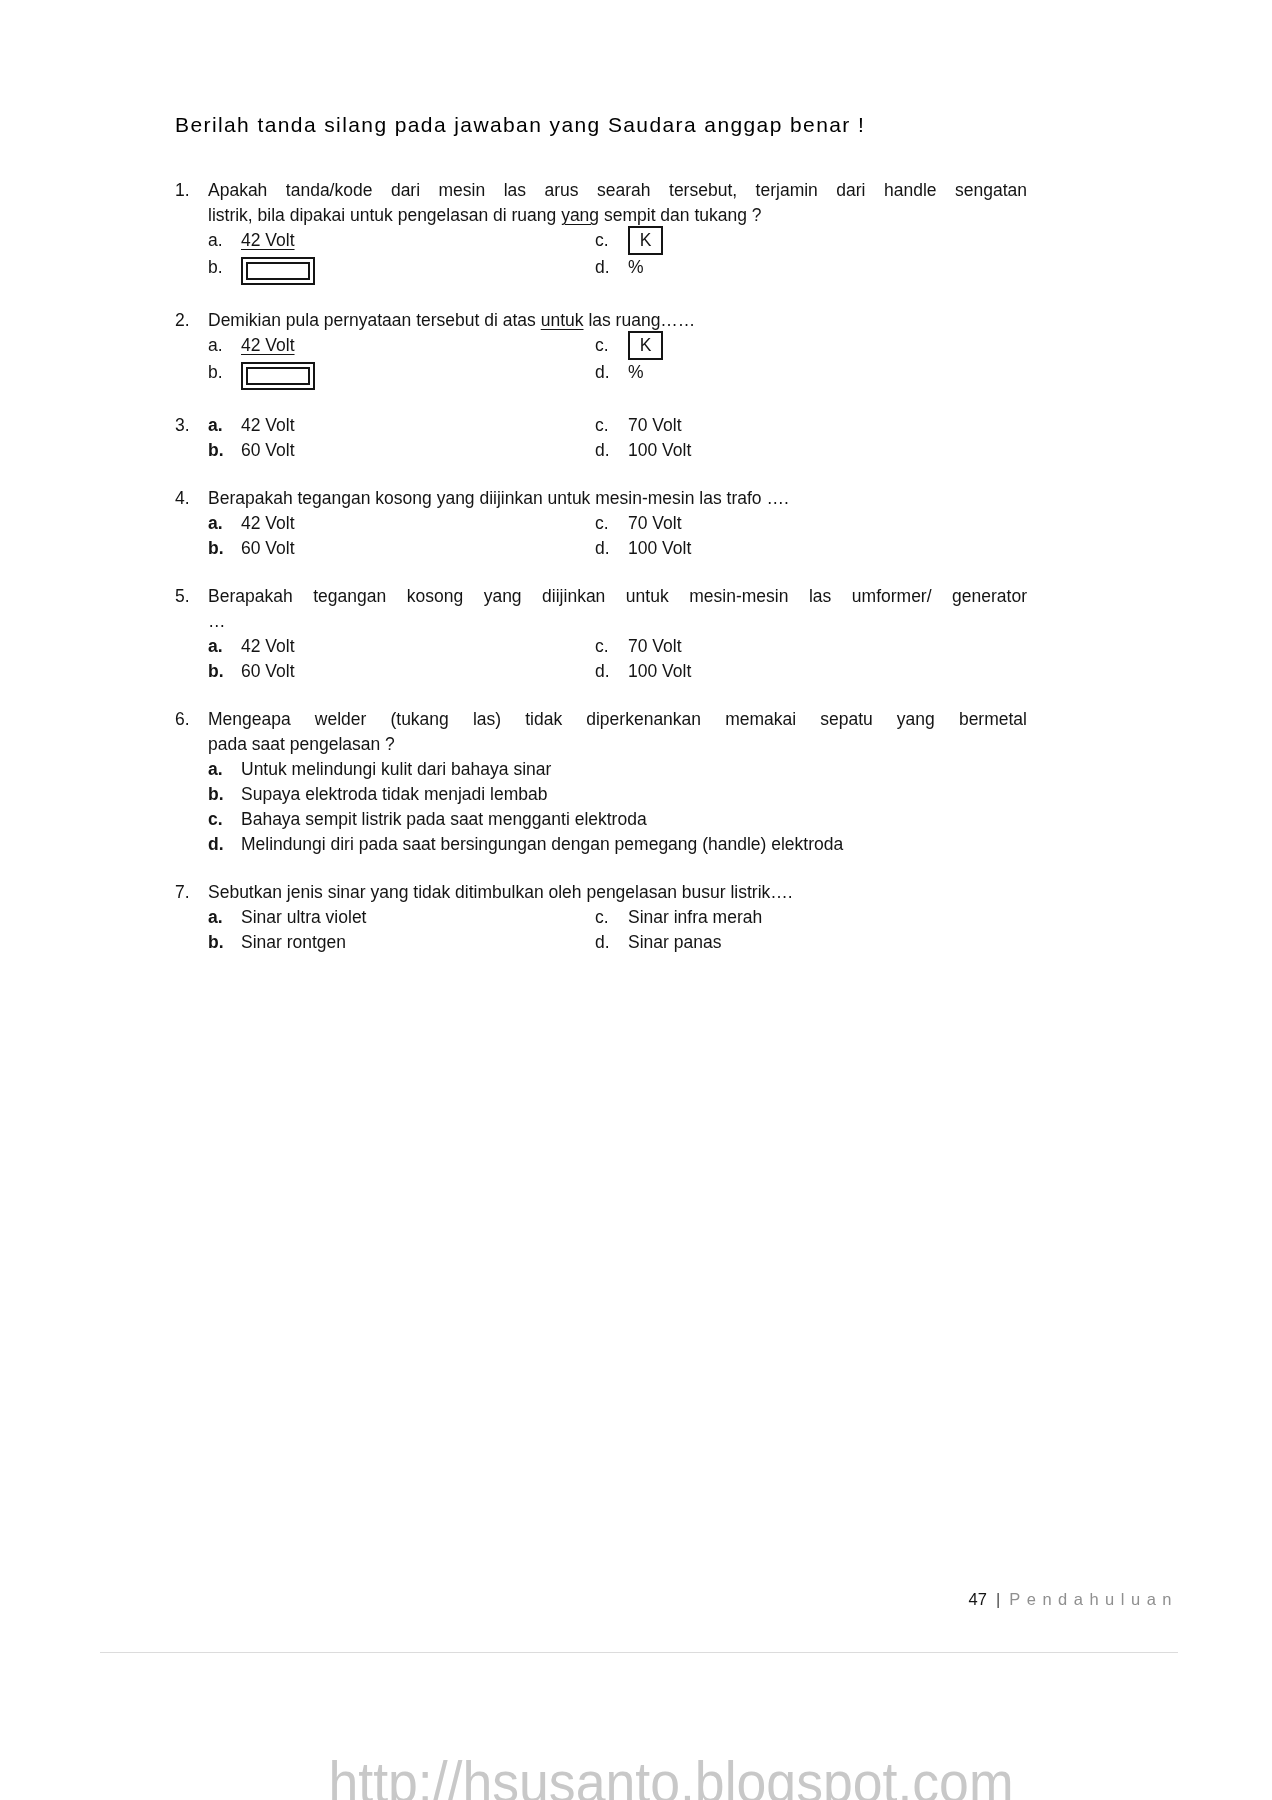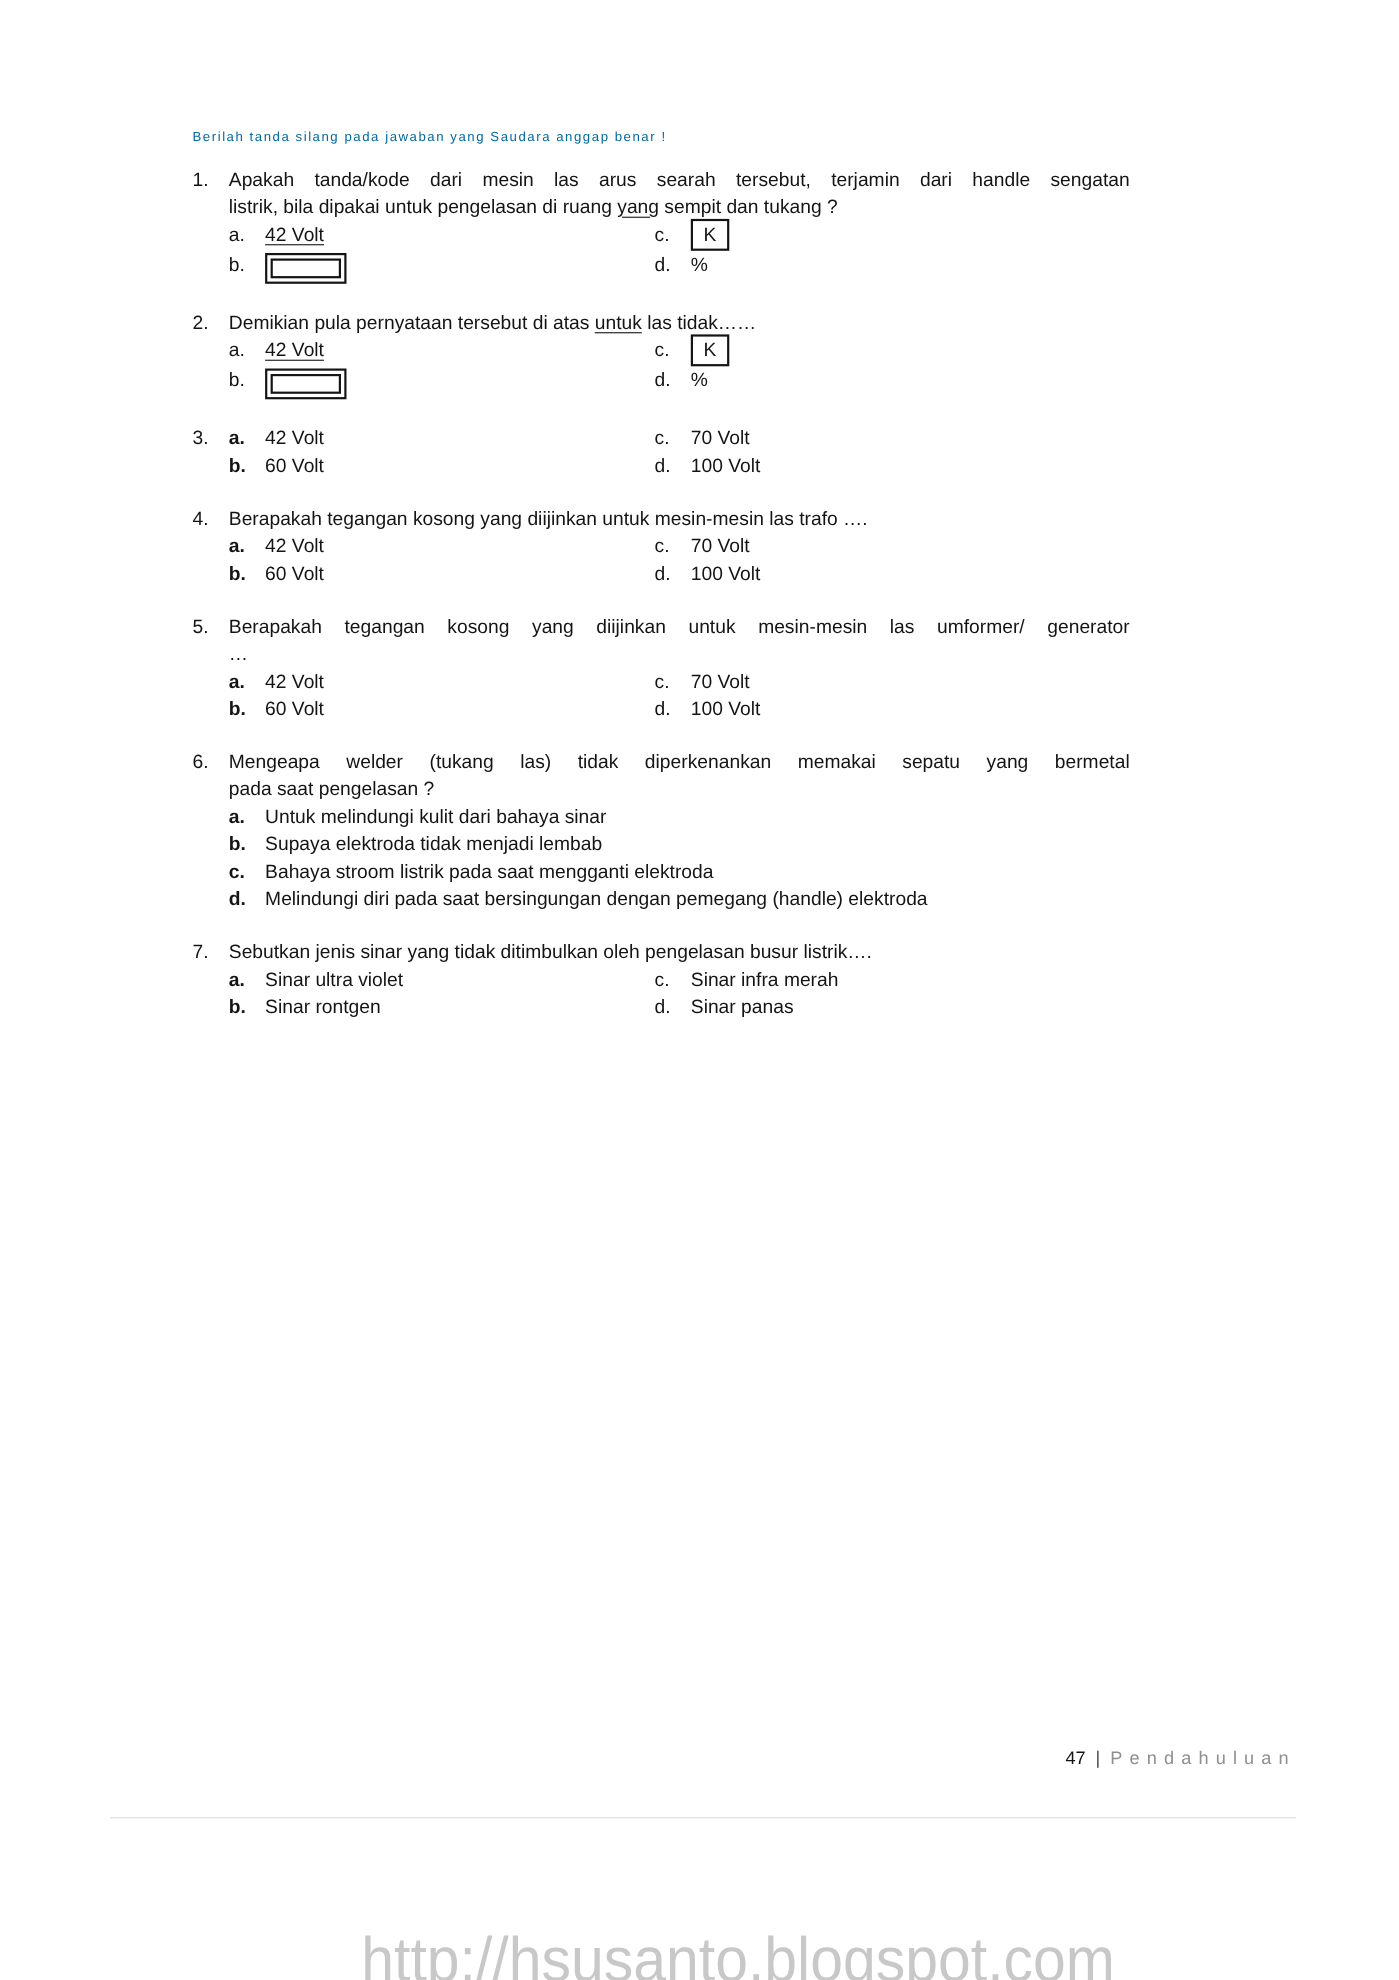--- a/index.html
+++ b/index.html
@@ -6,22 +6,22 @@
   .page{
     position:relative;
     width:1272px;height:1800px;
     background:#ffffff;
     font-family:"Liberation Sans",sans-serif;
     color:#141414;
     overflow:hidden;
   }
   .content{position:absolute;left:175px;top:112px;width:852px;}
   .heading{
-    font-size:12px;line-height:25px;letter-spacing:1.4px;
-    color:#0369a1;margin-bottom:14px;white-space:nowrap;
+    font-size:21px;line-height:25px;letter-spacing:1.4px;
+    color:#000000;margin-bottom:41px;white-space:nowrap;
   }
   .question{display:flex;margin-bottom:23px;font-size:17.5px;line-height:25px;}
   .qnum{width:33px;flex:none;}
   .qbody{flex:1;min-width:0;}
   .qline.stretch{text-align:justify;text-align-last:justify;}
   .ul{text-decoration:underline;text-underline-offset:3px;}
   .opts-grid{display:grid;grid-template-columns:387px 1fr;}
   .opt{display:flex;align-items:baseline;}
   .letter{width:33px;flex:none;}
   .letter.bold{font-weight:bold;}
@@ -79,21 +79,21 @@
               <div class="opt">
                 <span class="letter">d.</span>
                 <span class="olabel">%</span>
               </div>
             </div>
           </div>
         </div>
         <div class="question">
           <div class="qnum">2.</div>
           <div class="qbody">
-            <div class="qline"><span>Demikian pula pernyataan tersebut di atas </span><span class="ul">untuk</span><span> las tidak……</span></div>
+            <div class="qline"><span>Demikian pula pernyataan tersebut di atas </span><span class="ul">untuk</span><span> las ruang……</span></div>
             <div class="opts-grid">
               <div class="opt">
                 <span class="letter">a.</span>
                 <span class="olabel ul">42 Volt</span>
               </div>
               <div class="opt">
                 <span class="letter">c.</span>
                 <span class="kbox">K</span>
               </div>
               <div class="opt">
@@ -190,21 +190,21 @@
               <div class="opt">
                 <span class="letter bold">a.</span>
                 <span class="olabel">Untuk melindungi kulit dari bahaya sinar</span>
               </div>
               <div class="opt">
                 <span class="letter bold">b.</span>
                 <span class="olabel">Supaya elektroda tidak menjadi lembab</span>
               </div>
               <div class="opt">
                 <span class="letter bold">c.</span>
-                <span class="olabel">Bahaya stroom listrik pada saat mengganti elektroda</span>
+                <span class="olabel">Bahaya sempit listrik pada saat mengganti elektroda</span>
               </div>
               <div class="opt">
                 <span class="letter bold">d.</span>
                 <span class="olabel">Melindungi diri pada saat bersingungan dengan pemegang (handle) elektroda</span>
               </div>
             </div>
           </div>
         </div>
         <div class="question">
           <div class="qnum">7.</div>

